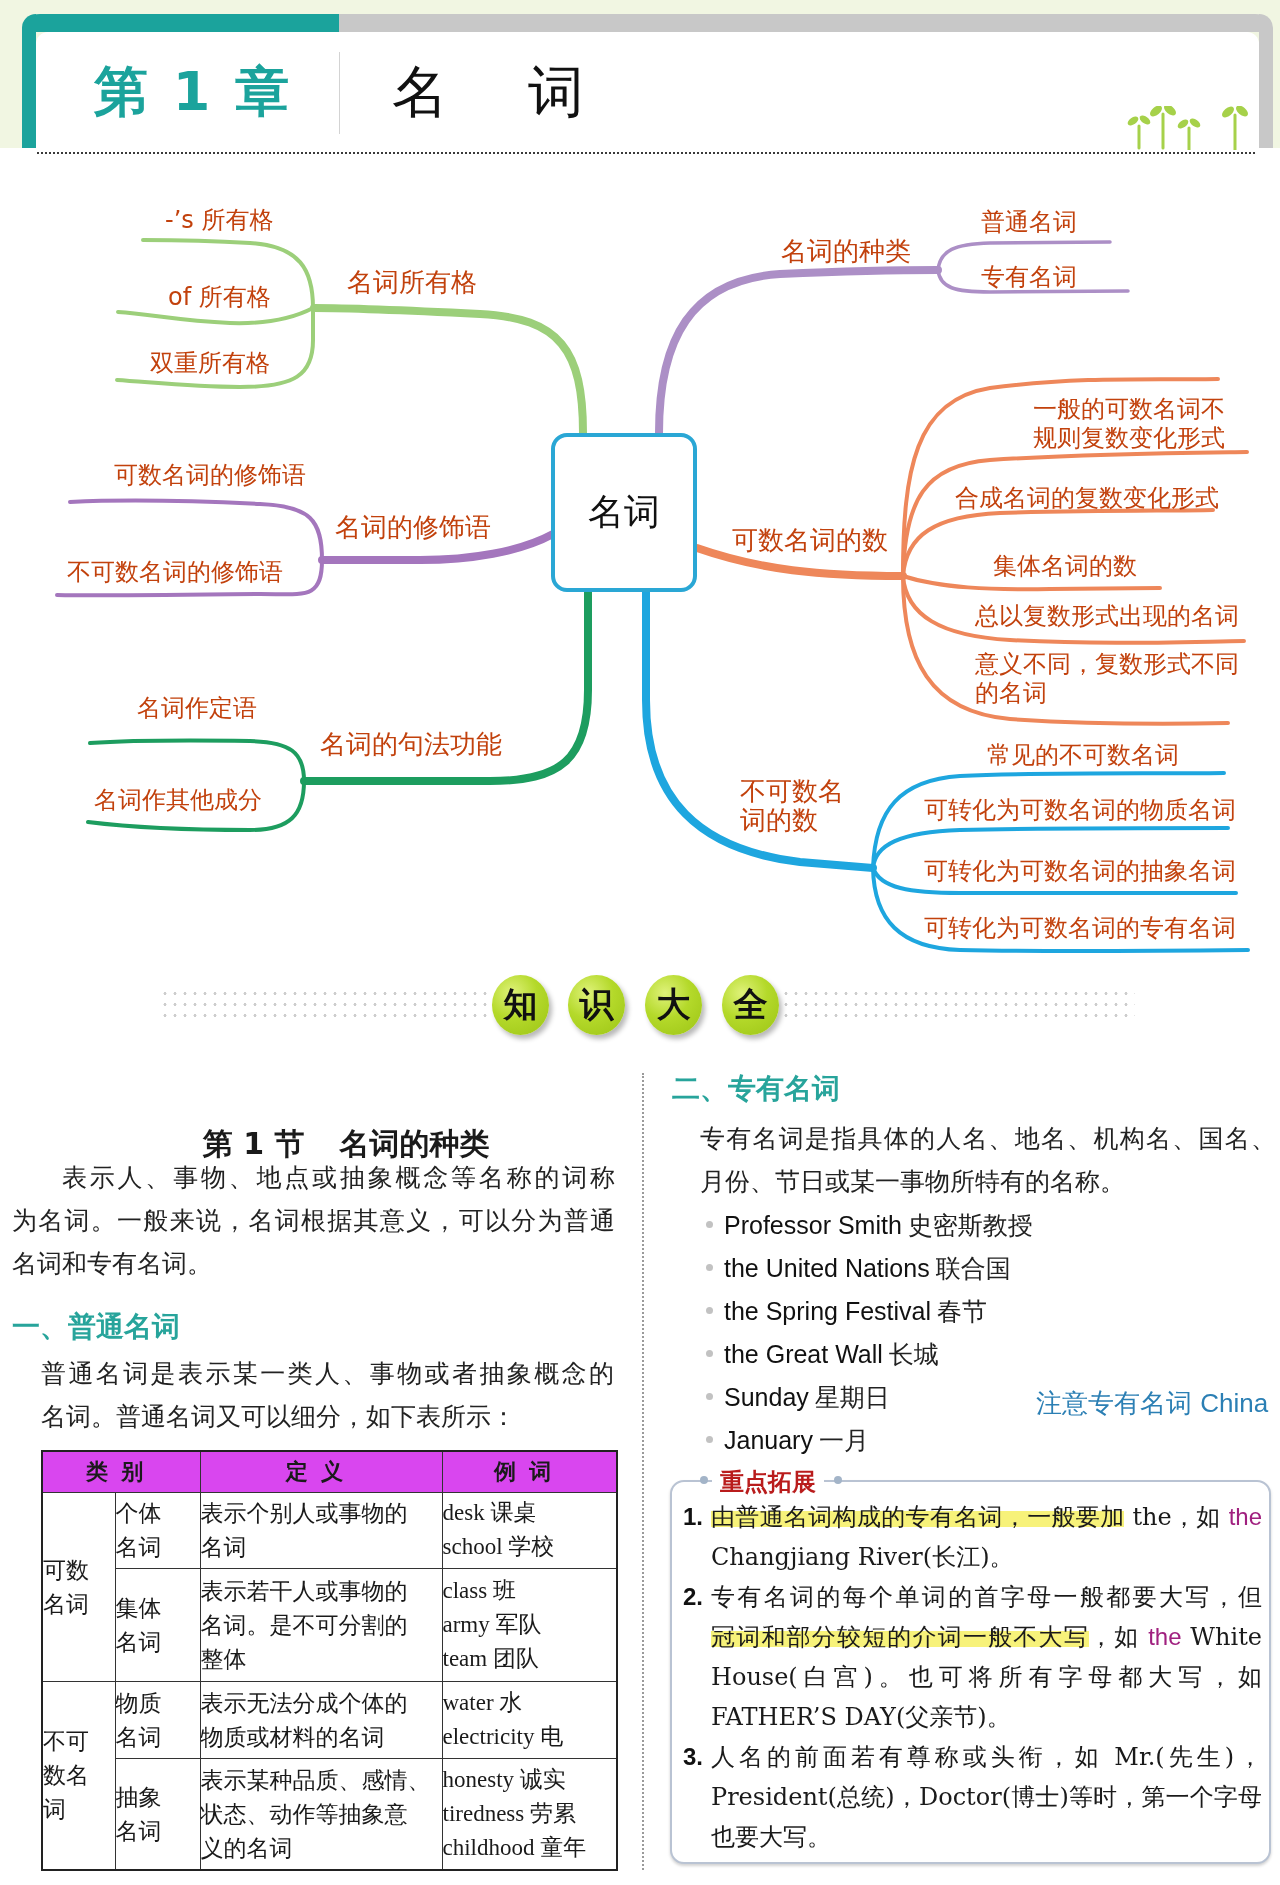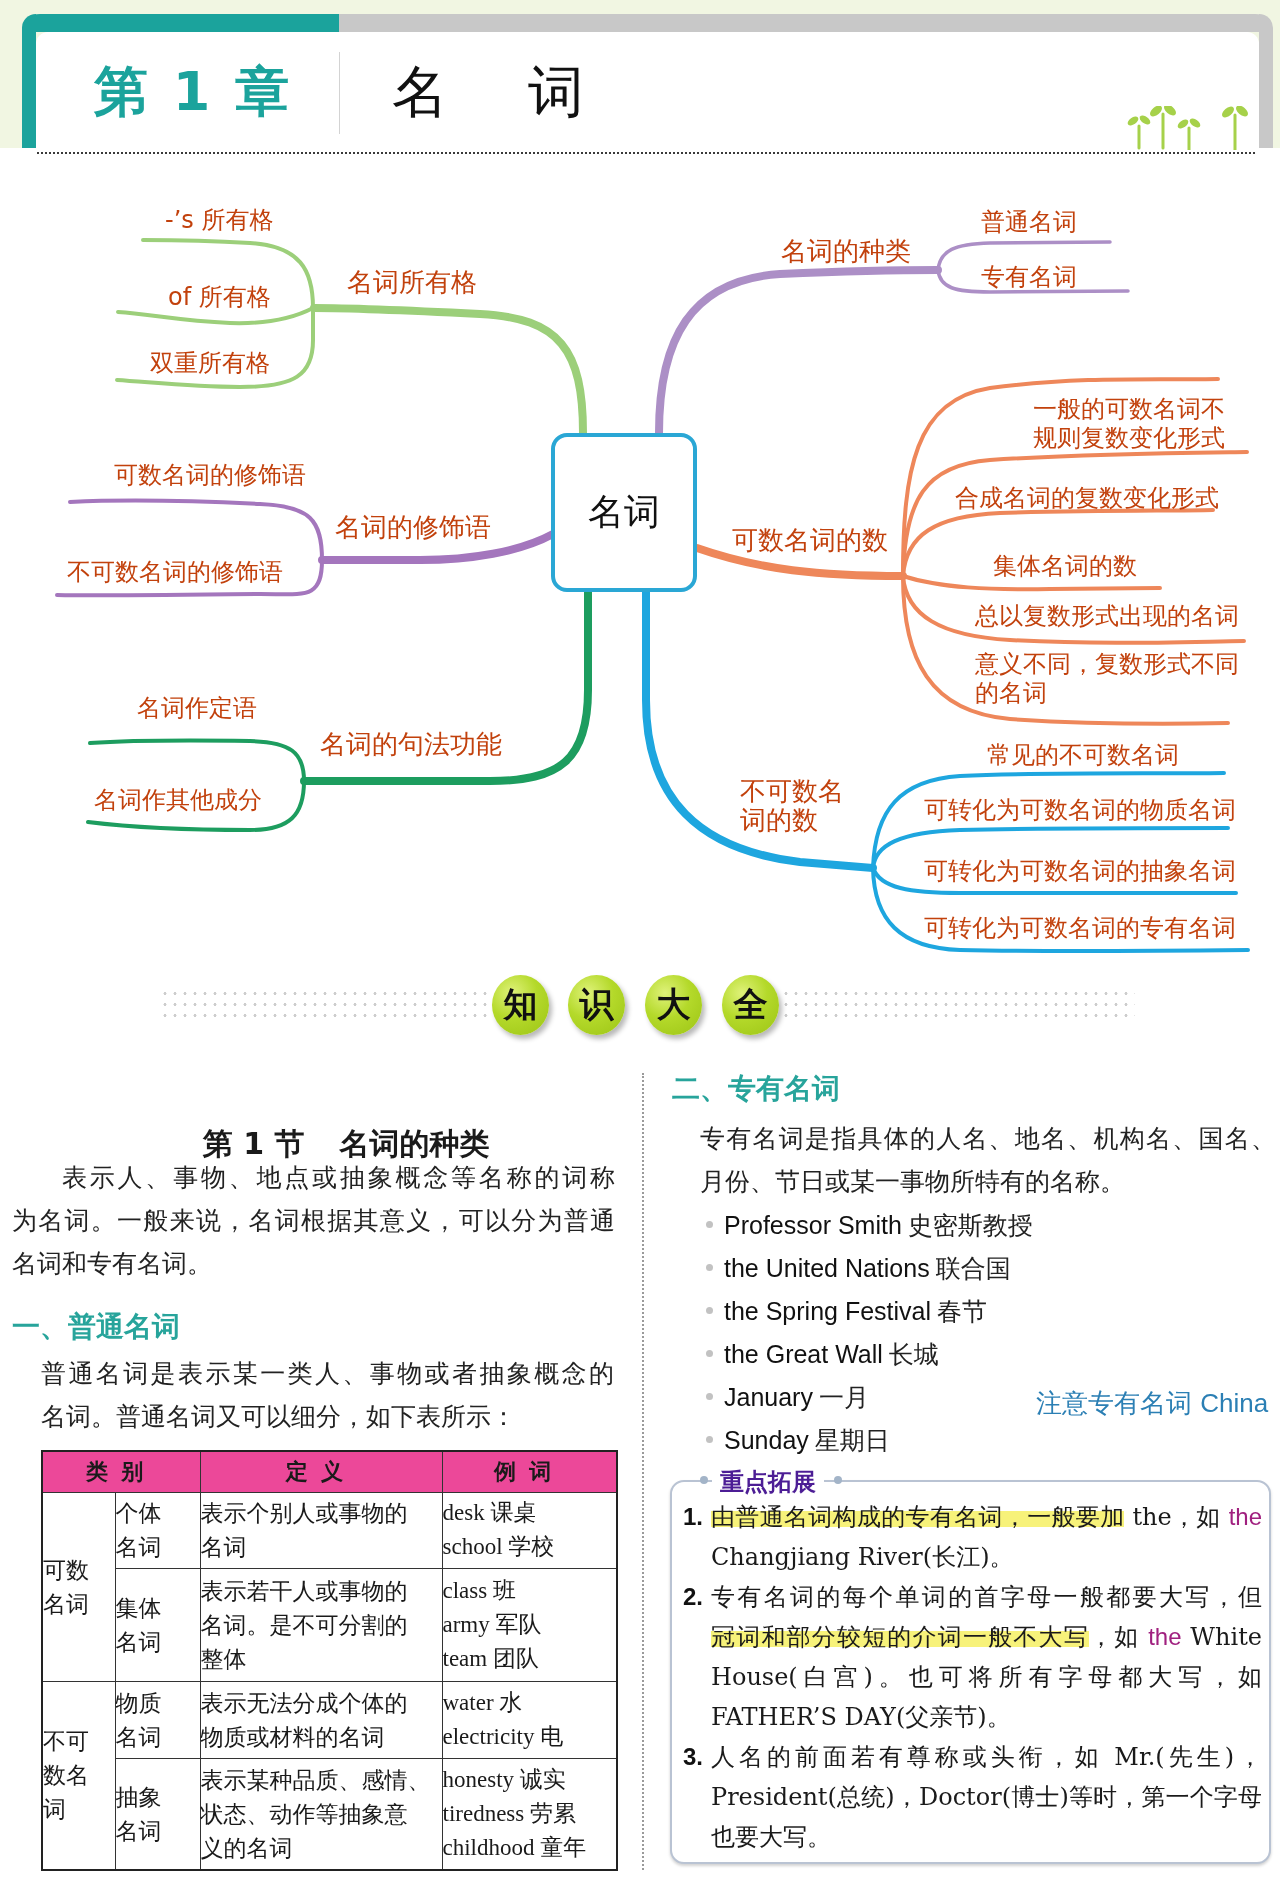--- a/index.html
+++ b/index.html
@@ -43,21 +43,21 @@
   .para { font-size:25px; line-height:43px; color:#222; }
   .para .ln { white-space:nowrap; }
   .para .just { text-align:justify; text-align-last:justify; white-space:normal; }
   .para .indent { text-indent:50px; }
   .h-teal { font-size:28px; line-height:32px; font-weight:bold; color:#27a49b; white-space:pre; }
 
   
   .noun-table { left:41px; top:1450px; width:575px; height:419px; border-collapse:collapse; table-layout:fixed;
                 border:2.5px solid #222; font-size:23px; line-height:34px; }
   .noun-table th, .noun-table td { border:1.5px solid #333; padding:0; vertical-align:middle; white-space:pre-line; }
-  .noun-table th { background:#ec4899; font-weight:bold; font-size:22px; letter-spacing:0.6em; text-align:center; }
+  .noun-table th { background:#d946ef; font-weight:bold; font-size:22px; letter-spacing:0.6em; text-align:center; }
   .noun-table .c-group, .noun-table .c-sub { text-align:left; }
   .noun-table .c-def, .noun-table .c-ex { text-align:left; white-space:pre; }
   .noun-table .c-ex { font-family:"Liberation Serif", "DejaVu Serif", serif; font-size:23px; }
   .noun-table .c-def { font-family:"DejaVu Serif", "Liberation Serif", serif; }
   .noun-table .c-group, .noun-table .c-sub { font-family:"DejaVu Serif", "Liberation Serif", serif; }
 
   
   .col-sep { left:642px; top:1073px; height:797px; width:0; border-left:2px dotted #9a9a9a; }
   .examples { left:706px; top:1204px; width:330px; }
   .ex-item { height:43px; line-height:43px; white-space:nowrap; font-size:25px; position:relative; padding-left:18px; }
@@ -65,21 +65,21 @@
   .ex-en { font-family:"Liberation Sans", "DejaVu Sans", sans-serif; color:#111; }
   .ex-zh { font-family:"DejaVu Serif", "Liberation Serif", serif; color:#222; margin-left:6px; }
   .note { left:1036px; top:1303px; font-size:26px; line-height:40px; color:#2b7fb4; white-space:pre;
           font-family:"DejaVu Serif", "Liberation Serif", serif; }
   .note .cn-en { font-family:"Liberation Sans", "DejaVu Sans", sans-serif; }
 
   
   .exp-box { left:670px; top:1480px; width:601px; height:384px; box-sizing:border-box; border:2px solid #b9c3d3;
              border-radius:14px; box-shadow:0 2px 3px rgba(0,0,0,0.18); background:#fff; }
   .exp-title { left:712px; top:1467px; height:30px; line-height:30px; padding:0 8px; background:#fff;
-               font-size:24px; color:#4c1d95; font-weight:bold; }
+               font-size:24px; color:#b91c1c; font-weight:bold; }
   .exp-dot { width:8px; height:8px; border-radius:50%; background:#a3b4c8; top:1476px; }
   .exp-body { left:683px; top:1497px; width:579px; font-size:24px; line-height:40px; color:#1a1a1a;
               font-family:"DejaVu Serif", "Liberation Serif", serif; }
   .exp-line { position:relative; padding-left:28px; white-space:nowrap; }
   .exp-line.just { text-align:justify; text-align-last:justify; white-space:normal; }
   .exp-num { position:absolute; left:0; top:0; font-family:"Liberation Sans", "DejaVu Sans", sans-serif; font-weight:bold; color:#111; }
   .hl { background:linear-gradient(transparent 28%, #f7f27a 28%, #f7f27a 86%, transparent 86%); }
   .em { color:#a0207f; font-family:"Liberation Sans", "DejaVu Sans", sans-serif; }
 </style>
 </head>
@@ -285,22 +285,22 @@
   <div class="abs para serif" style="left:700px;top:1117px;width:576px">
     <div class="ln just">专有名词是指具体的人名、地名、机构名、国名、</div>
     <div class="ln">月份、节日或某一事物所特有的名称。</div>
   </div>
 
   <div class="abs examples">
     <div class="ex-item"><span class="ex-dot"></span><span class="ex-en">Professor Smith</span><span class="ex-zh">史密斯教授</span></div>
     <div class="ex-item"><span class="ex-dot"></span><span class="ex-en">the United Nations</span><span class="ex-zh">联合国</span></div>
     <div class="ex-item"><span class="ex-dot"></span><span class="ex-en">the Spring Festival</span><span class="ex-zh">春节</span></div>
     <div class="ex-item"><span class="ex-dot"></span><span class="ex-en">the Great Wall</span><span class="ex-zh">长城</span></div>
+    <div class="ex-item"><span class="ex-dot"></span><span class="ex-en">Sunday</span><span class="ex-zh">星期日</span></div>
     <div class="ex-item"><span class="ex-dot"></span><span class="ex-en">January</span><span class="ex-zh">一月</span></div>
-    <div class="ex-item"><span class="ex-dot"></span><span class="ex-en">Sunday</span><span class="ex-zh">星期日</span></div>
   </div>
 
   <div class="abs note">
     <div><span>注意专有名词 </span><span class="cn-en">China</span></div>
     <div>首字母大写时意为</div>
     <div>“中国”，小写时意为</div>
     <div>“瓷器”！</div>
   </div>
 
   <div class="abs exp-box"></div>

